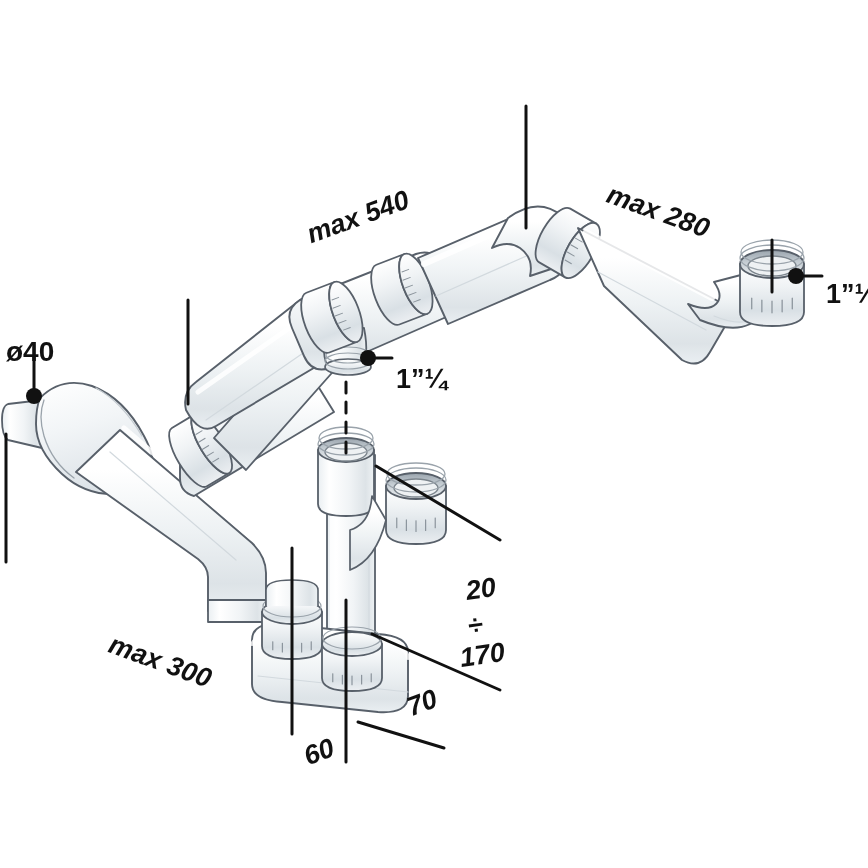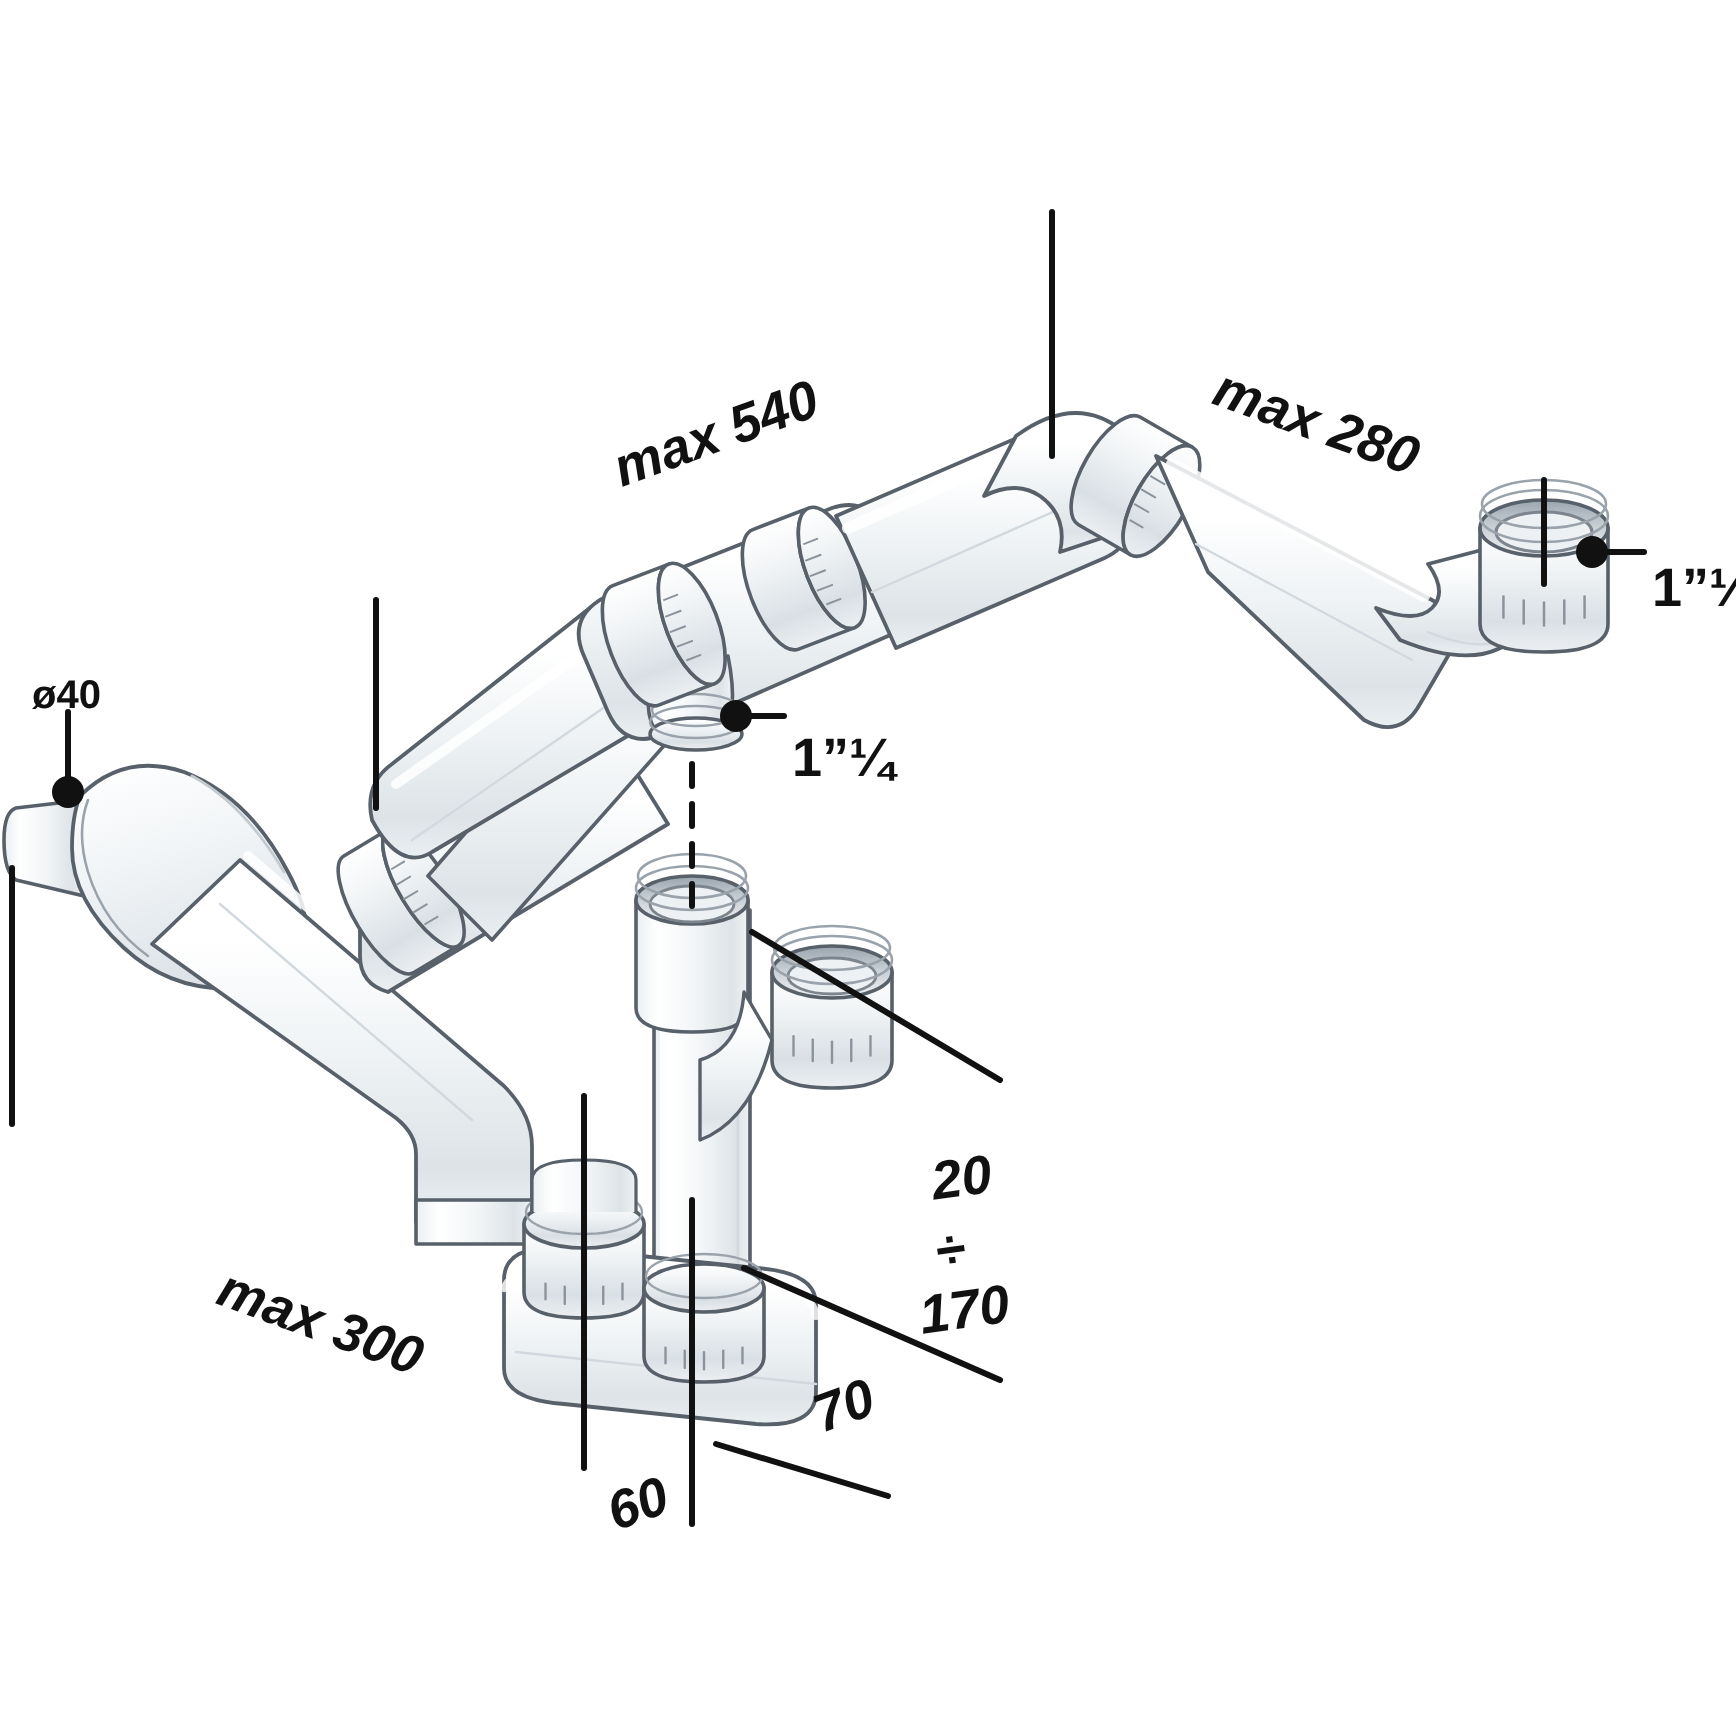--- a/index.html
+++ b/index.html
@@ -15,21 +15,21 @@
     position:absolute;
     font-family:"Liberation Sans", sans-serif;
     font-weight:bold;
     color:#111111;
     white-space:nowrap;
     line-height:1;
     transform-origin:left center;
   }
   .lbl-plain{font-style:normal;}
   .lbl-it{font-style:italic;}
-  #lbl-d40{left:16px;top:338px;font-size:20px;}
+  #lbl-d40{left:6px;top:338px;font-size:28px;}
   #lbl-max540{left:308px;top:222px;font-size:27px;transform:rotate(-20deg);}
   #lbl-max280{left:608px;top:180px;font-size:27px;transform:rotate(20deg);}
   #lbl-max300{left:110px;top:630px;font-size:27px;transform:rotate(20deg);}
   #lbl-in1{left:396px;top:366px;font-size:27px;}
   #lbl-in2{left:826px;top:281px;font-size:27px;}
   #lbl-20{left:466px;top:578px;font-size:27px;transform:rotate(-8deg);}
   #lbl-div{left:468px;top:613px;font-size:27px;transform:rotate(-8deg);}
   #lbl-170{left:460px;top:645px;font-size:27px;transform:rotate(-8deg);}
   #lbl-70{left:408px;top:695px;font-size:27px;transform:rotate(-20deg);}
   #lbl-60{left:305px;top:744px;font-size:27px;transform:rotate(-20deg);}

